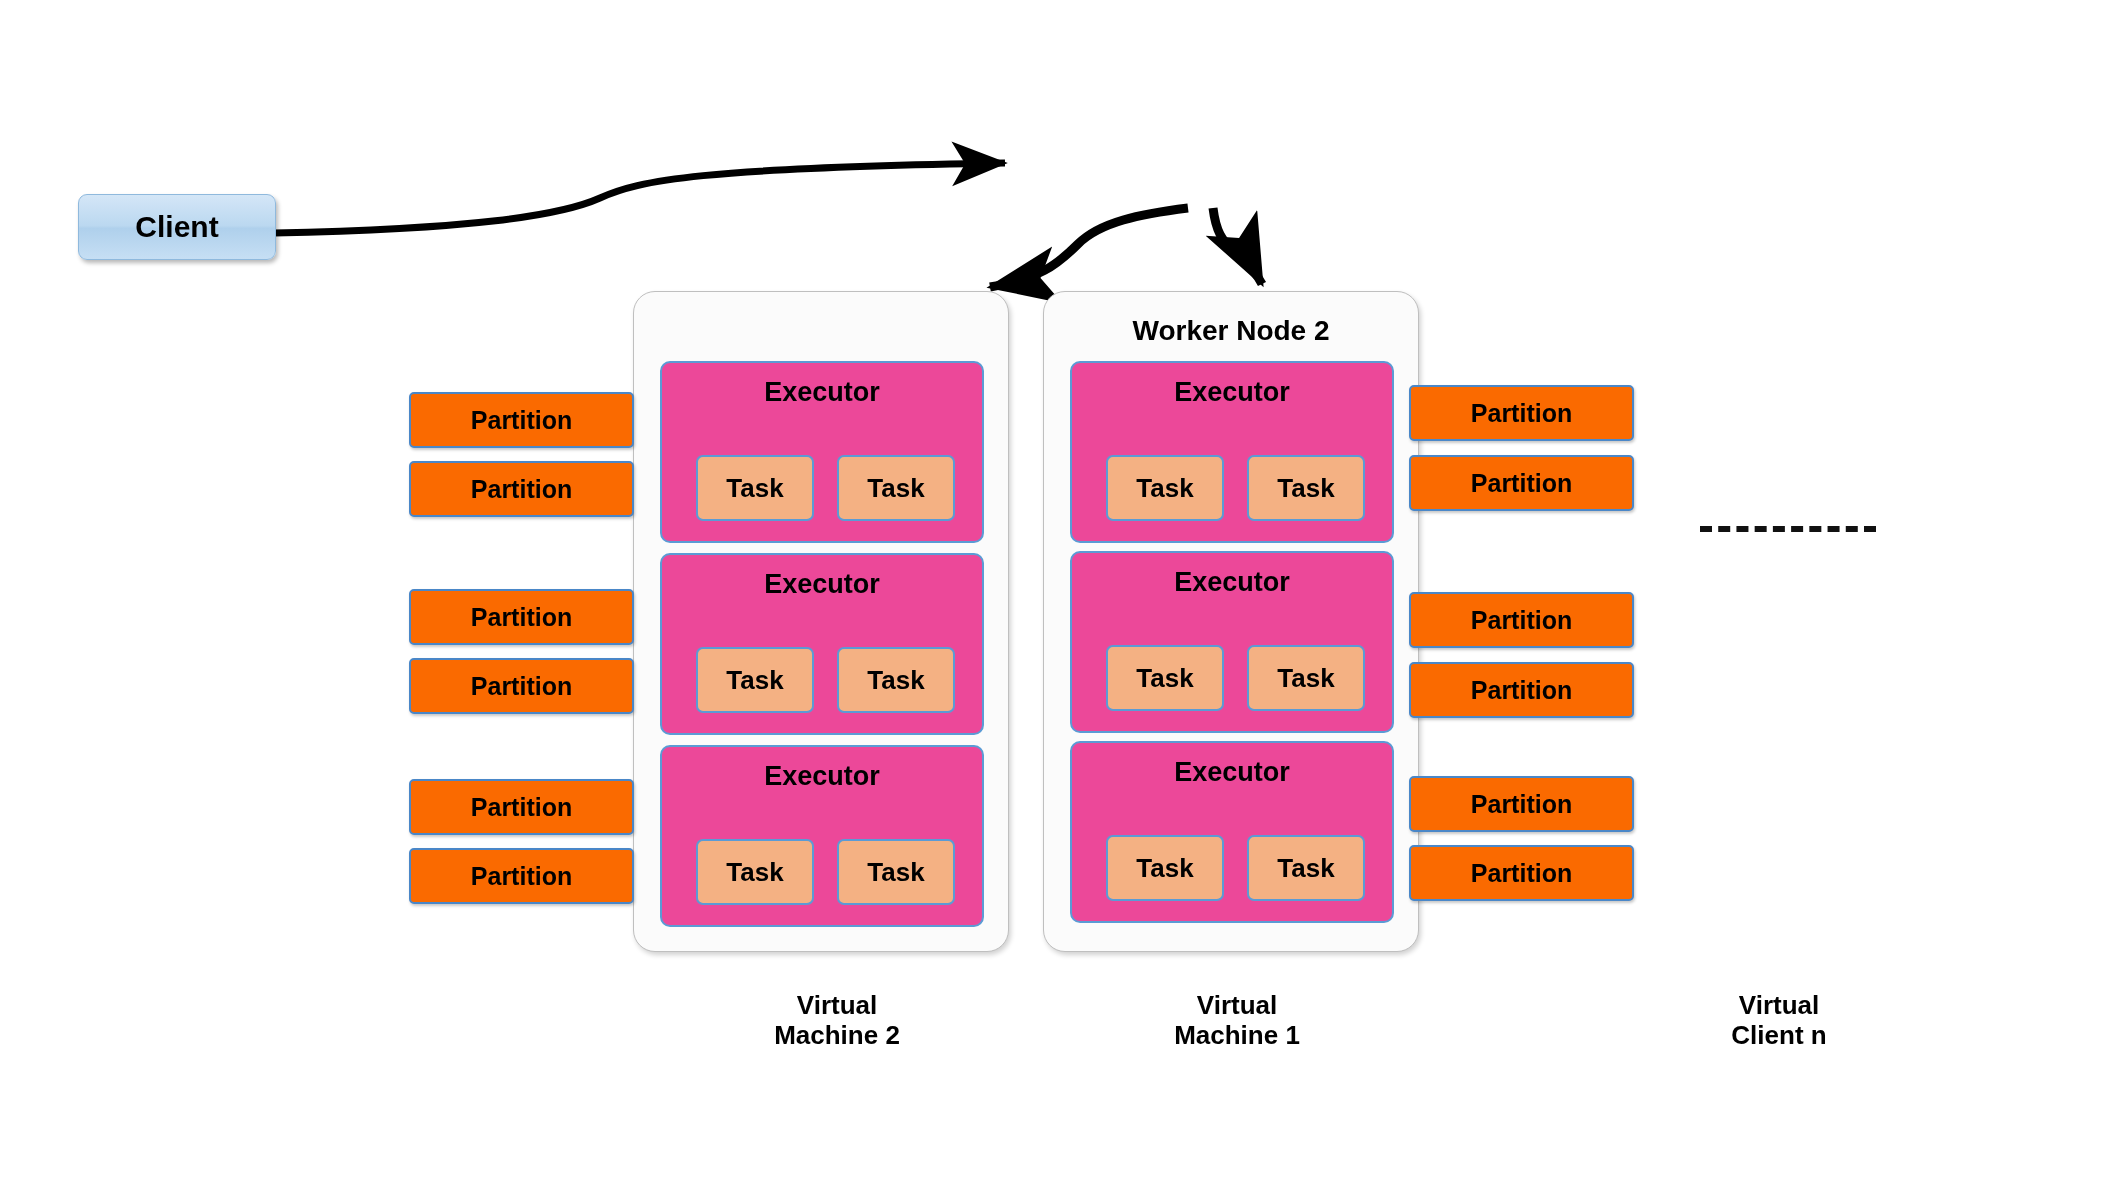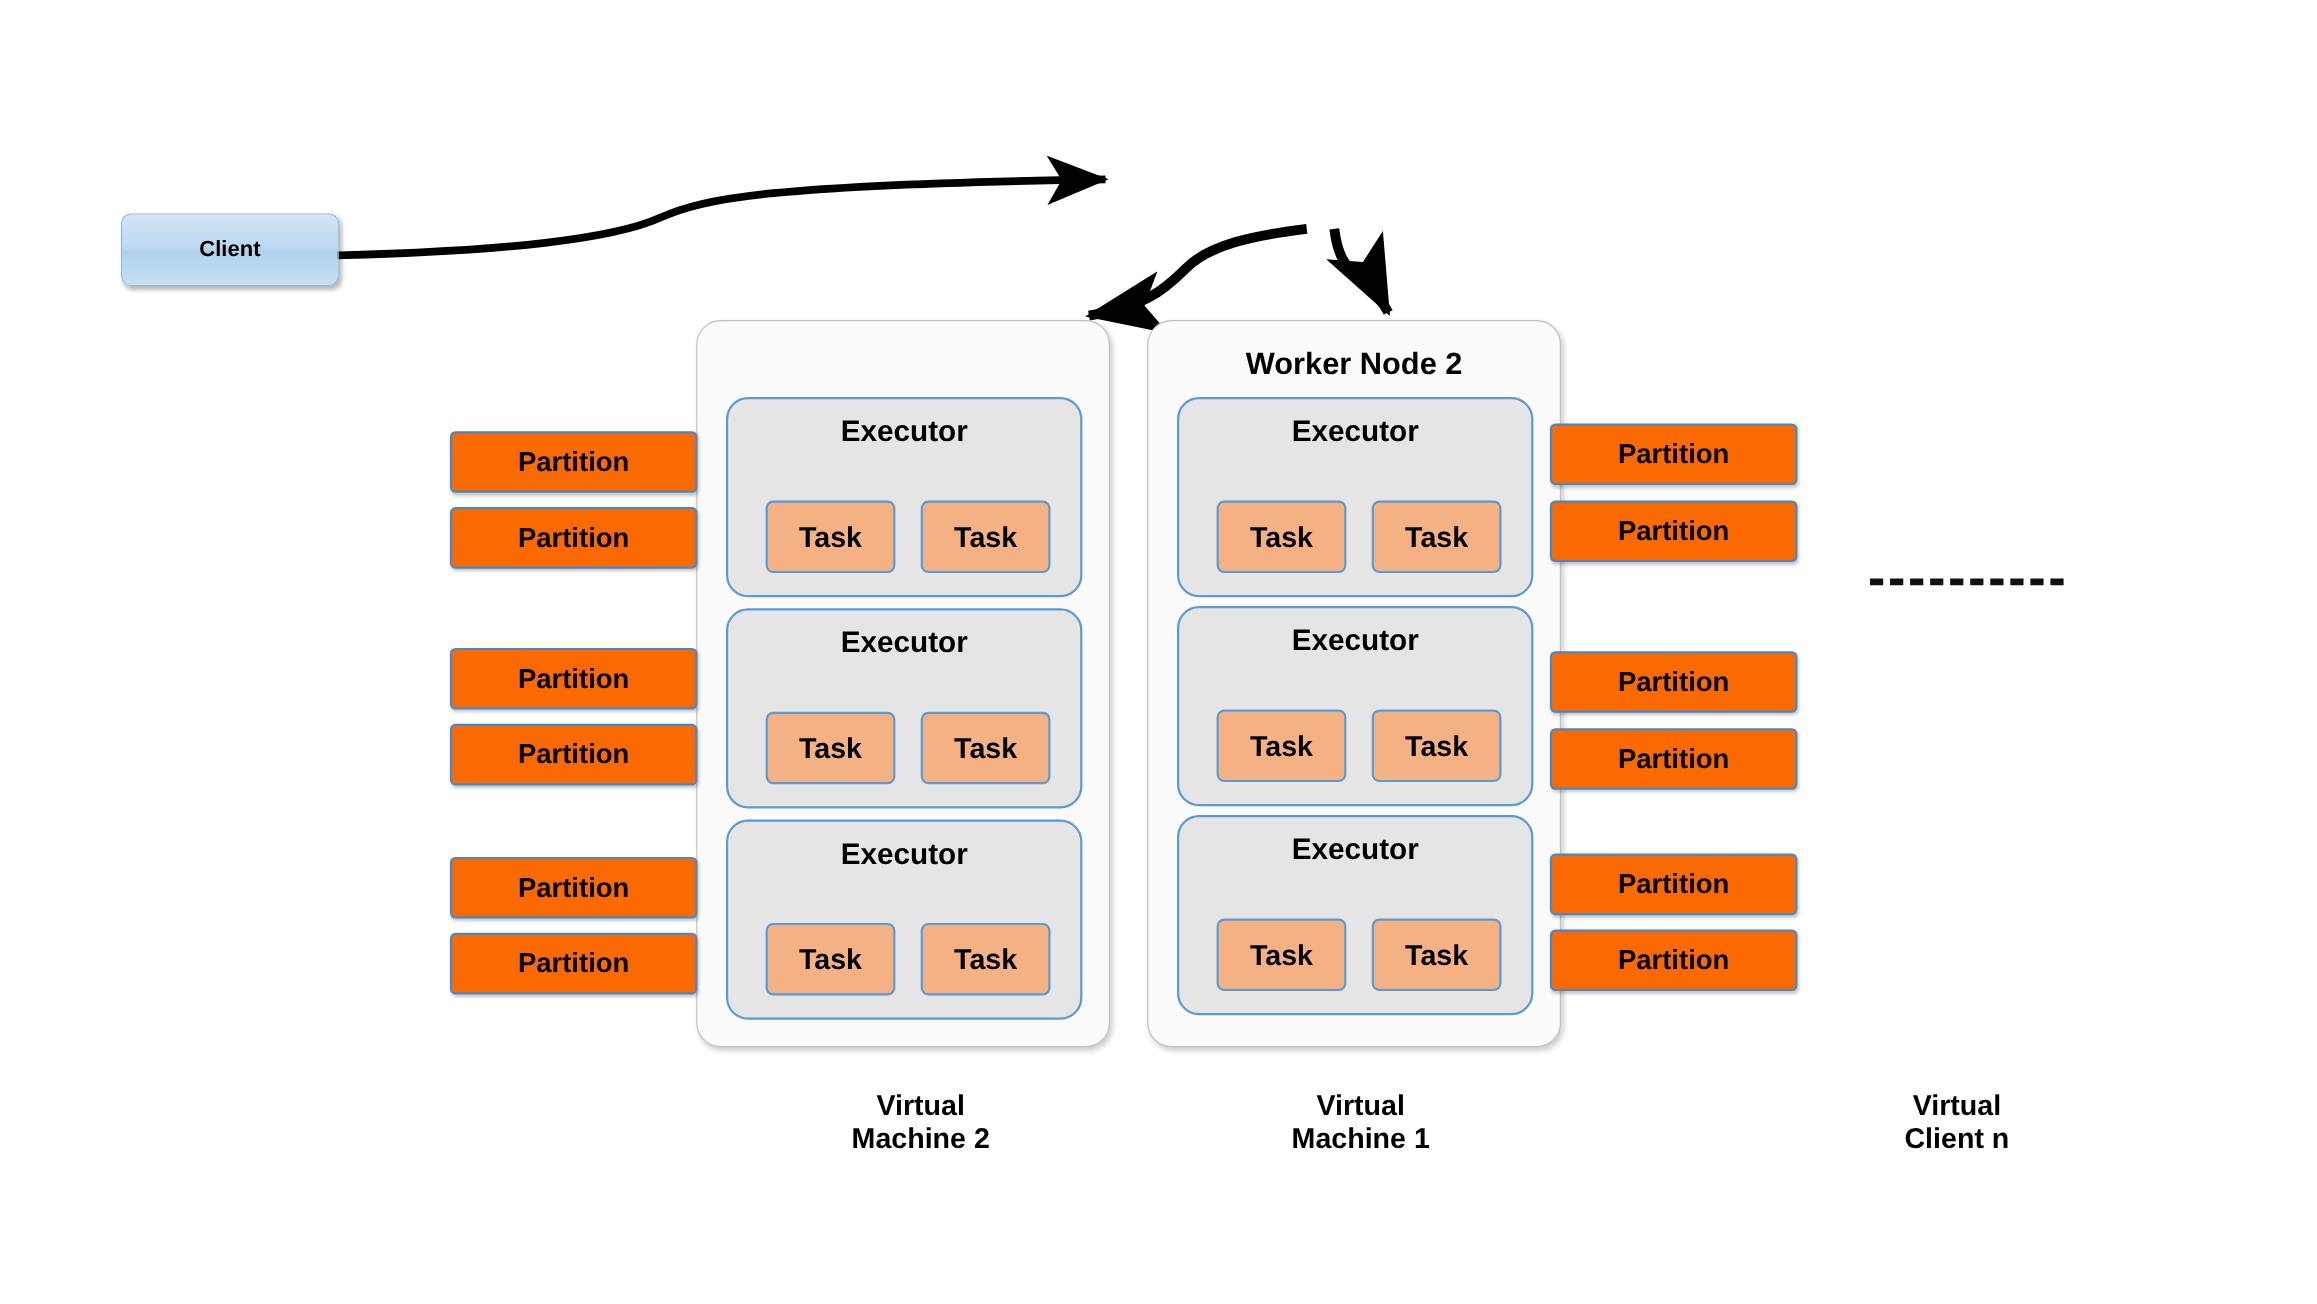--- a/index.html
+++ b/index.html
@@ -6,21 +6,21 @@
   body{width:2106px;height:1185px;overflow:hidden;font-family:"Liberation Sans",sans-serif;}
   #stage{position:relative;width:2106px;height:1185px;background:#fff;}
 
   
   .client-box{
     position:absolute;left:78px;top:194px;width:196px;height:64px;
     border:1px solid #8FB9DD;border-radius:9px;
     background:linear-gradient(180deg,#D4E6F7 0%,#BBD8F0 48%,#AFD0EC 52%,#C6DFF4 100%);
     box-shadow:2px 3px 4px rgba(0,0,0,0.28);
     display:flex;align-items:center;justify-content:center;
-    font-size:20px;font-weight:bold;color:#000;margin-left:32px;
+    font-size:30px;font-weight:bold;color:#000;
   }
 
   
   .driver-box{
     position:absolute;left:1019px;top:119px;width:418px;height:88px;
     border:1px solid #7FA94B;border-radius:9px;
     background:linear-gradient(180deg,#ABD36B 0%,#9BCB58 48%,#8FC44C 52%,#A6D166 100%);
     box-shadow:3px 4px 5px rgba(0,0,0,0.3);
     display:flex;align-items:center;justify-content:center;
     font-size:30px;font-weight:bold;color:#000;
@@ -35,21 +35,21 @@
   #worker1{left:633px;}
   #worker2{left:1043px;}
   .worker-title{
     position:absolute;top:23px;left:0;width:100%;
     font-size:28px;font-weight:bold;text-align:center;color:#000;
   }
 
   
   .executor{
     position:absolute;left:26px;width:320px;height:178px;
-    background:#e5e5e5;border:2px solid #5B9BD5;border-radius:20px;
+    background:#ec4899;border:2px solid #5B9BD5;border-radius:10px;
   }
   .executor.e1{top:69px;}
   .executor.e2{top:261px;}
   .executor.e3{top:453px;}
   
   #worker2 .executor.e1{top:69px;}
   #worker2 .executor.e2{top:259px;}
   #worker2 .executor.e3{top:449px;}
 
   .executor-title{

